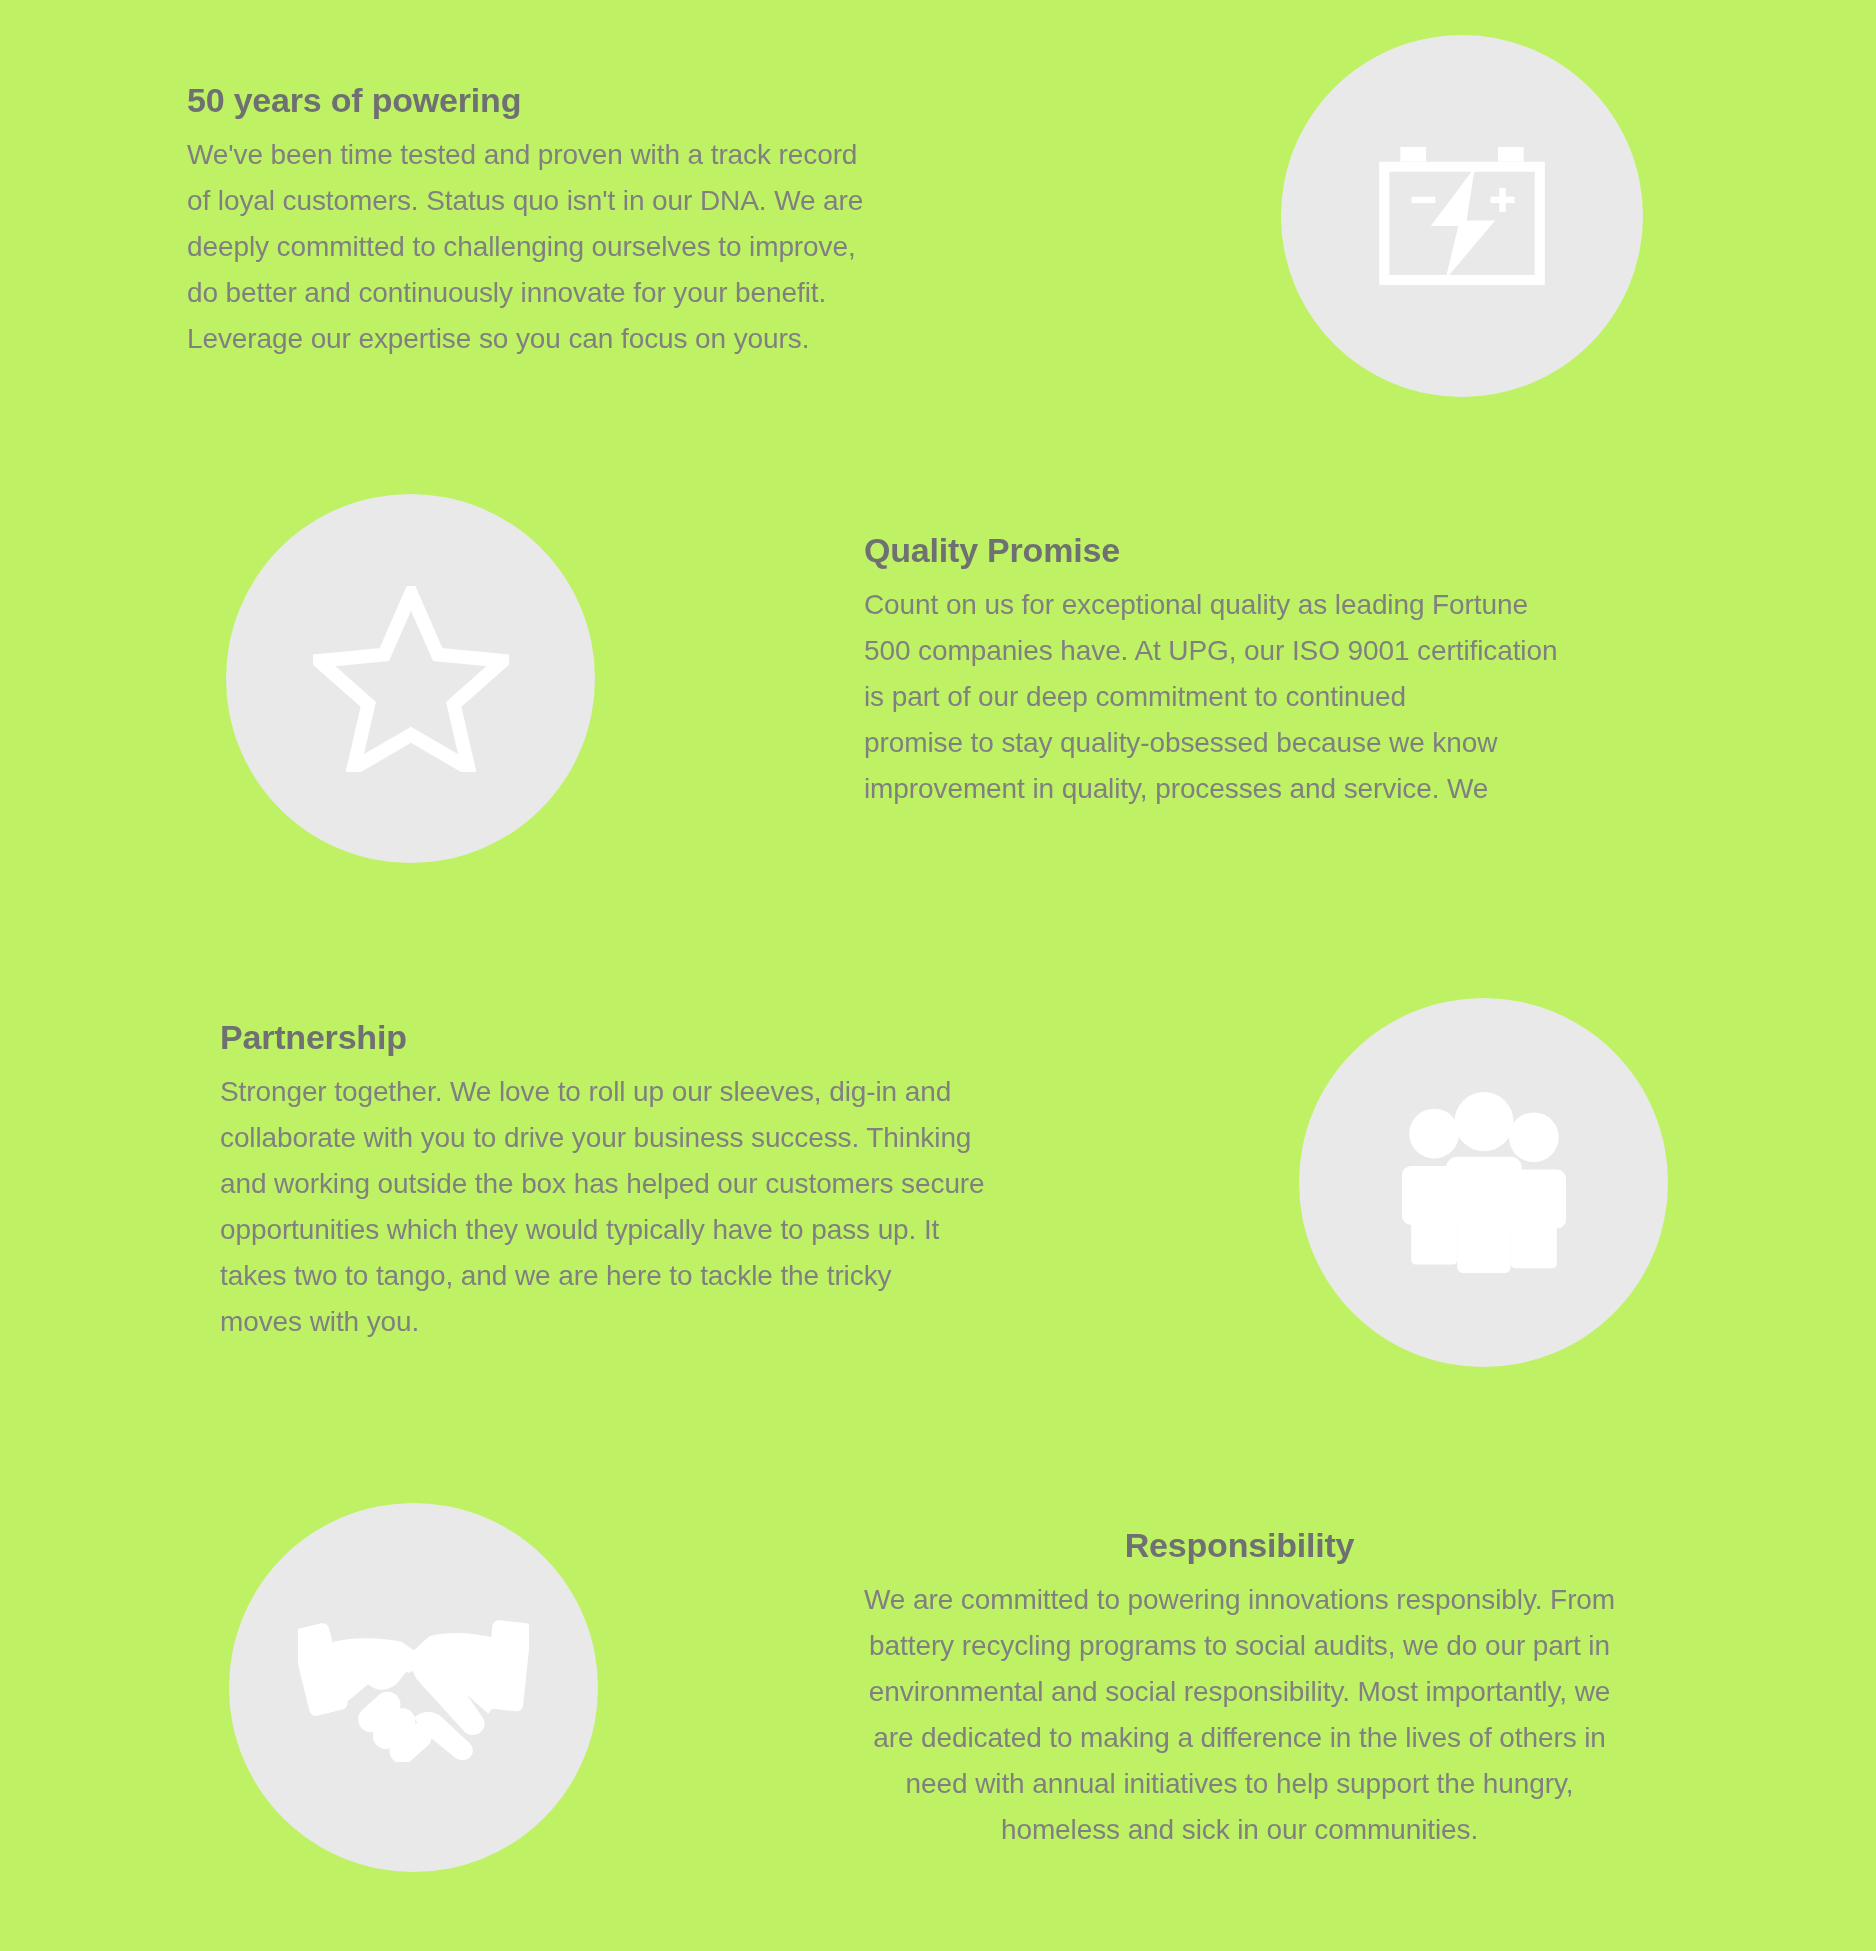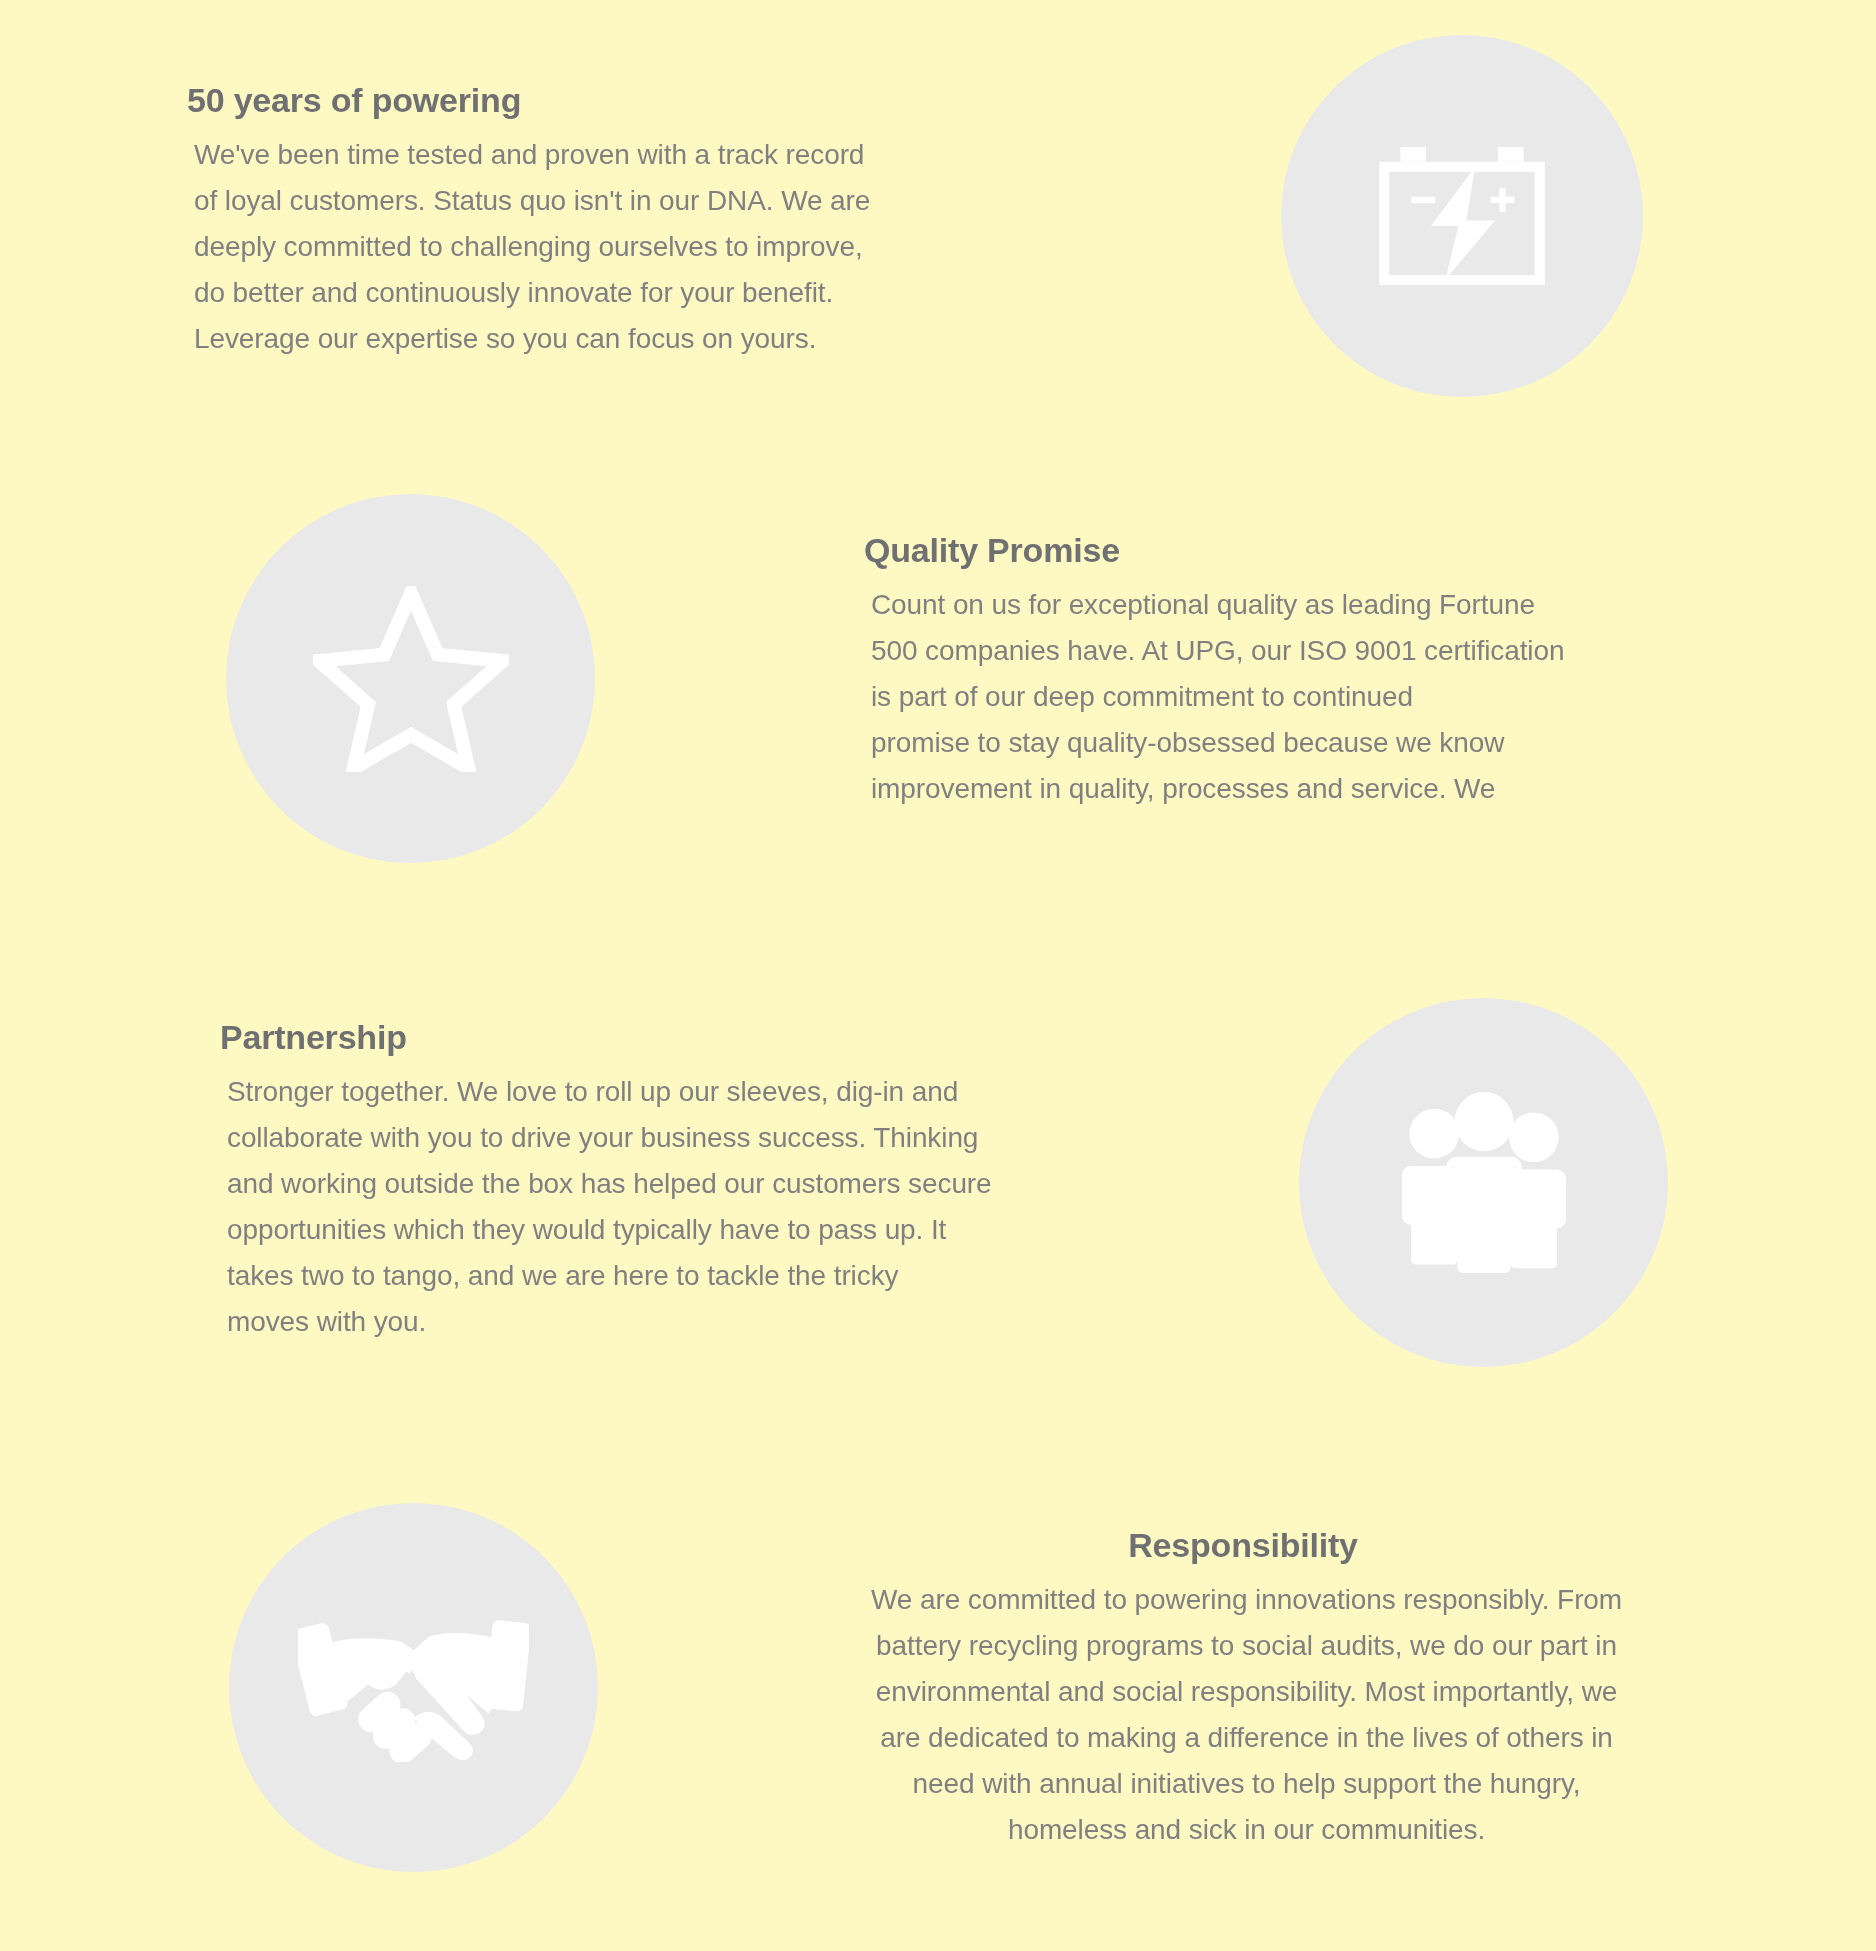--- a/index.html
+++ b/index.html
@@ -14,21 +14,21 @@
   body {
     font-family: "Liberation Sans", "DejaVu Sans", sans-serif;
     -webkit-font-smoothing: antialiased;
     overflow: hidden;
   }
 
   .page {
     position: relative;
     width: 1876px;
     height: 1952px;
-    background: #fef9c3;
+    background: #bef264;
   }
 
   
   .value-block { position: absolute; }
 
   .text-col { position: absolute; }
 
   .block-heading {
     font-family: "Liberation Sans", "DejaVu Sans", sans-serif;
     font-weight: bold;
@@ -40,21 +40,20 @@
     white-space: nowrap;
   }
 
   .block-body {
     font-family: "Liberation Sans", "DejaVu Sans", sans-serif;
     font-weight: 300;
     font-size: 28px;
     line-height: 46px;
     letter-spacing: -0.1px;
     color: #808081;
-    margin-left: 7px;
   }
 
   .block-body .ln { display: block; white-space: nowrap; }
 
   
   .icon-circle {
     position: absolute;
     border-radius: 50%;
     background: #e9e9e9;
     display: flex;

